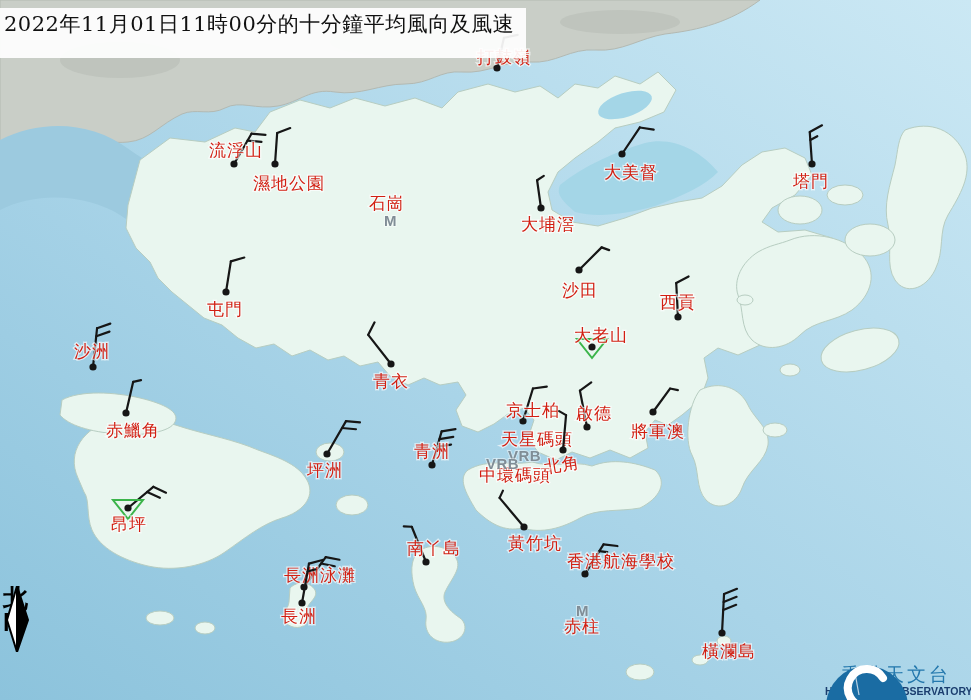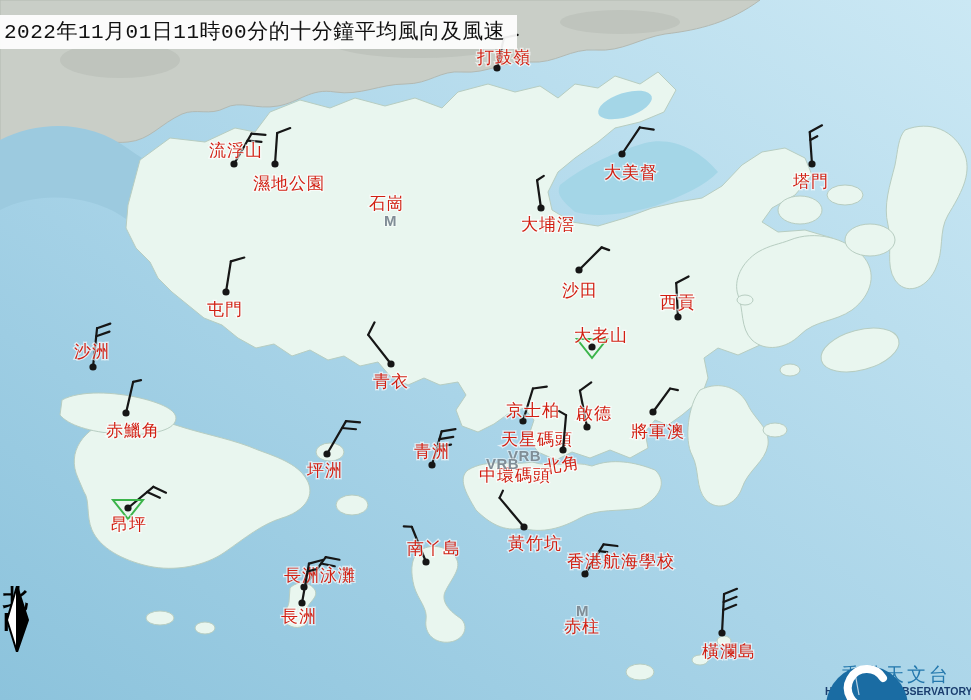--- a/index.html
+++ b/index.html
@@ -25,24 +25,24 @@
     font-family:"DejaVu Serif","Liberation Serif",serif;
     paint-order:stroke;stroke:rgba(255,255,255,.65);stroke-width:2.5px;
   }
   .muted{
     fill:#808d96;font-size:15px;font-weight:bold;letter-spacing:.5px;
     font-family:"Liberation Sans","DejaVu Sans",sans-serif;
     paint-order:stroke;stroke:rgba(255,255,255,.45);stroke-width:2px;
   }
   
   .title-bar{
-    position:absolute;left:0;top:15px;z-index:5;
+    position:absolute;left:0;top:8px;z-index:5;
     background:rgba(255,255,255,.92);
     color:#111;font-size:21px;letter-spacing:.5px;
-    padding:2px 12px 4px 4px;white-space:nowrap;font-family:Liberation Mono, monospace;
+    padding:2px 12px 20px 4px;white-space:nowrap;
   }
   
   .compass{position:absolute;left:3px;top:586px;z-index:5;width:34px;color:#000;}
   .compass .hanzi{font-size:25px;font-weight:bold;line-height:1;display:block;}
   .compass .letter{
     font-size:25px;font-weight:bold;line-height:.9;display:block;
     font-family:"Liberation Sans","DejaVu Sans",sans-serif;
   }
   
   .logo{position:absolute;right:4px;bottom:2px;z-index:5;width:142px;text-align:center;}

